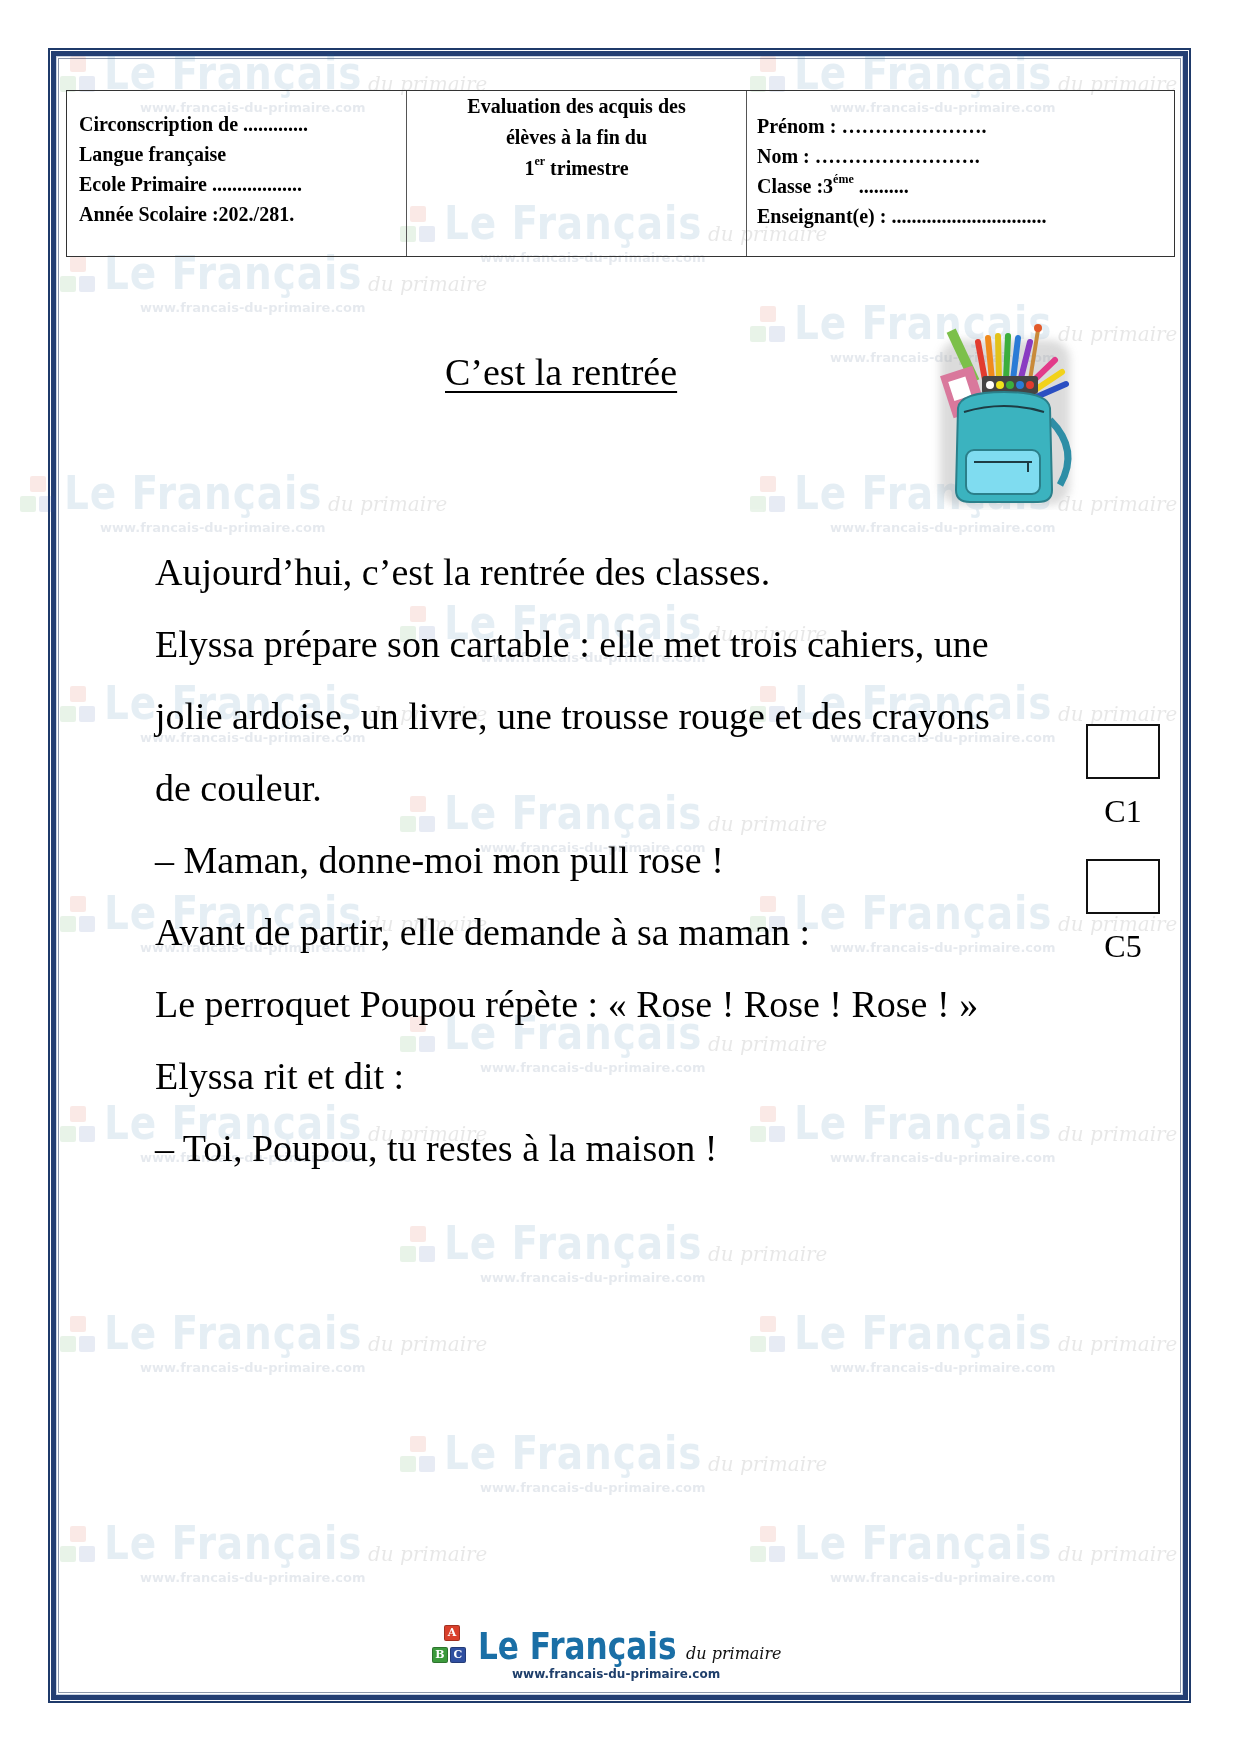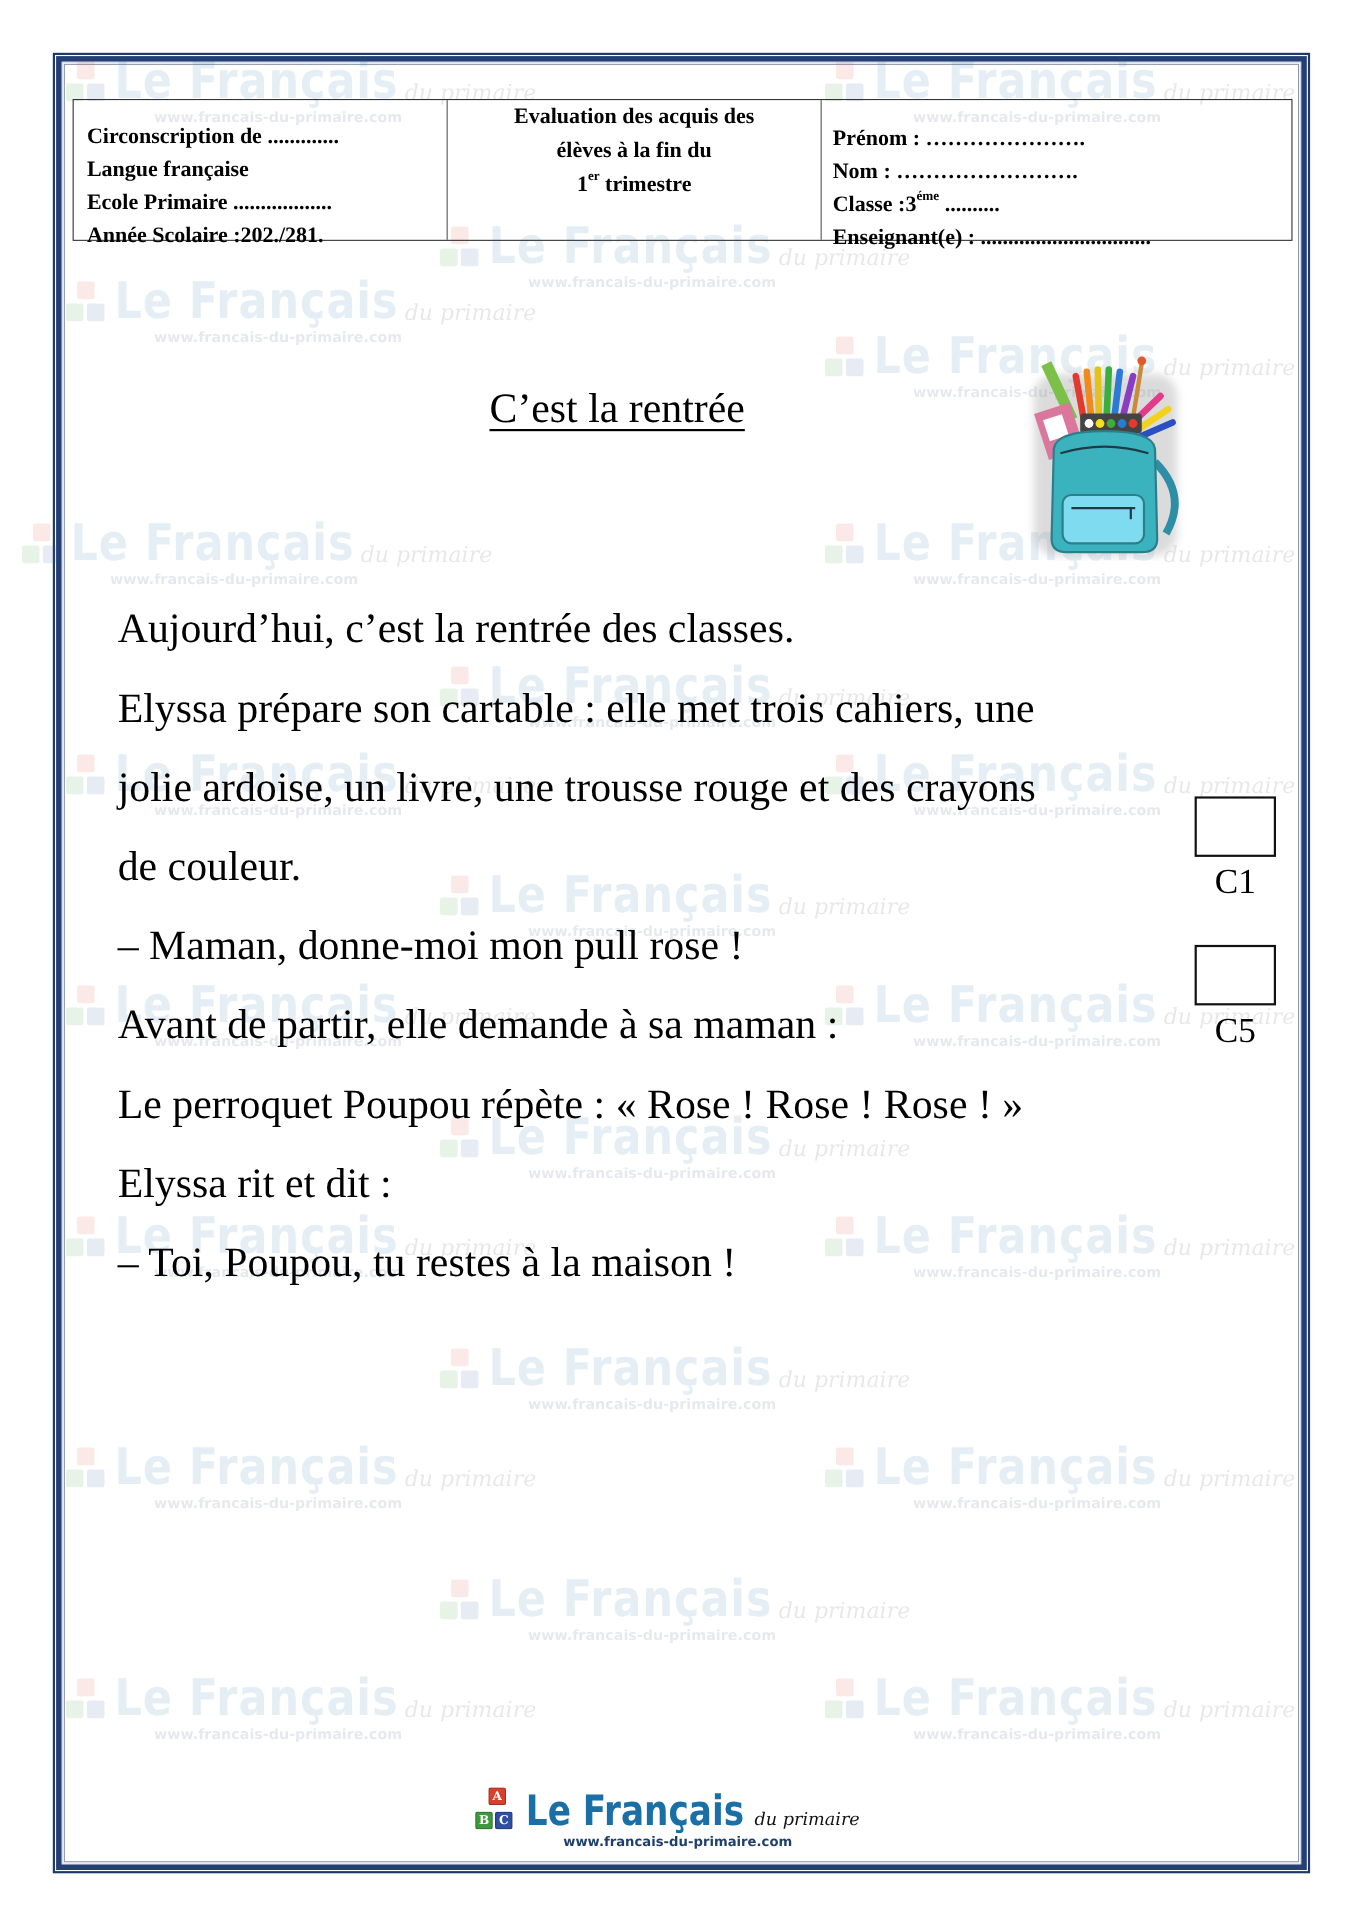--- a/index.html
+++ b/index.html
@@ -25,43 +25,43 @@
   .wm .b3 { left:19px; top:20px; background:#2f4fa0; }
   .wm .brand { font-family:"DejaVu Sans", sans-serif; font-weight:bold; font-size:46px;
                color:#1a6fa6; letter-spacing:1px; line-height:1; transform:scaleX(0.85);
                transform-origin:left bottom; }
   .wm .script { font-family:"DejaVu Serif", serif; font-style:italic; font-size:20px;
                 color:#333; margin-left:-40px; }
   .wm .url { font-family:"DejaVu Sans", sans-serif; font-weight:bold; font-size:13px;
              color:#1f3f6b; margin-left:80px; margin-top:4px; }
 
   
-  .hdr { position:absolute; left:66px; top:90px; width:1109px; height:129px;
+  .hdr { position:absolute; left:66px; top:90px; width:1109px; height:167px;
          box-sizing:border-box; border:1.5px solid #333; display:flex; }
   .hdr .cell { box-sizing:border-box; height:100%; font-weight:bold; font-size:20px; line-height:30px; }
   .hdr .c1 { width:340px; border-right:1.5px solid #555; padding:18px 0 0 12px; }
   .hdr .c2 { width:340px; border-right:1.5px solid #555; text-align:center; padding-top:0; line-height:31px; font-size:20px; }
   .hdr .c3 { flex:1; padding:20px 0 0 10px; }
   sup { font-size:12px; line-height:0; position:relative; top:-2px; }
 
   
   .title { position:absolute; left:445px; top:350px; font-size:38px; text-decoration:underline;
            text-underline-offset:6px; text-decoration-thickness:2px; }
 
   
   .illus { position:absolute; left:920px; top:300px; width:170px; height:210px; }
 
   
   .story { position:absolute; left:107px; top:548px; width:960px; }
-  .story .line { font-size:38px; height:72px; line-height:48px; white-space:nowrap; }
+  .story .line { font-size:38px; height:72px; line-height:48px; white-space:nowrap;margin-left:48px; }
 
   
   .score { position:absolute; width:78px; text-align:center; }
   .score .box { width:74px; height:55px; border:2px solid #111; box-sizing:border-box; margin:0 auto; }
-  .score .lbl { font-size:32px; line-height:40px; margin-top:2px; }
+  .score .lbl { font-size:32px; line-height:40px; margin-top:12px; }
 
   
   .footer { position:absolute; left:432px; top:1625px; width:380px; }
   .footer .row { display:flex; align-items:flex-end; }
   .footer .blocks { width:40px; height:40px; position:relative; margin-right:6px; }
   .footer .blk { position:absolute; width:16px; height:16px; border-radius:2px; border:1px solid rgba(0,0,0,0.25); box-sizing:border-box;
                  font-family:"DejaVu Serif", serif; font-size:11px; font-weight:bold; color:#fff; text-align:center; line-height:14px; }
   .footer .b1 { left:12px; top:0; background:#d9402b; }
   .footer .b2 { left:0; top:22px; background:#3c9a3c; }
   .footer .b3 { left:18px; top:22px; background:#2f4fa0; }

